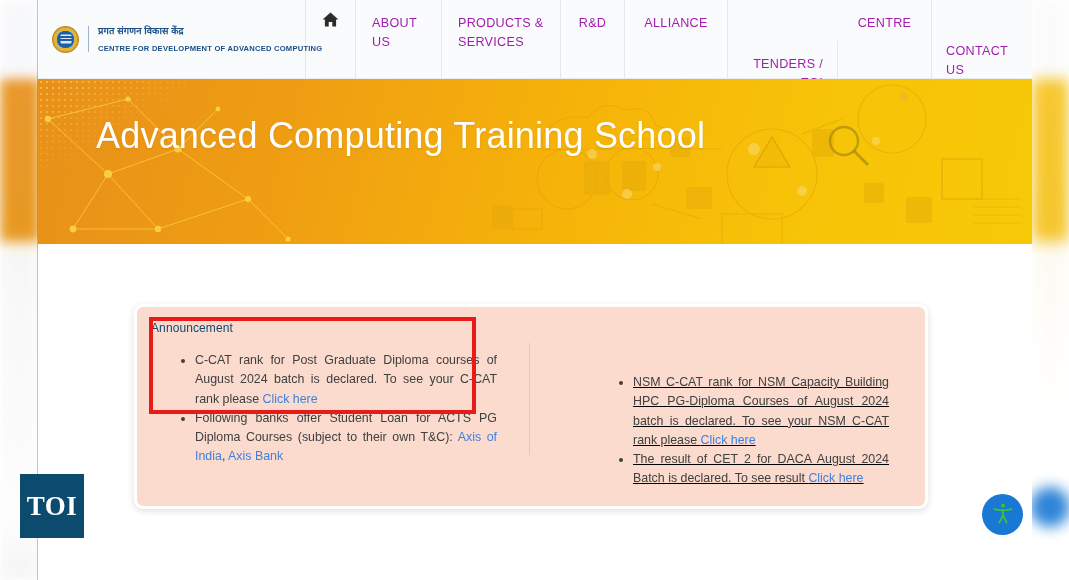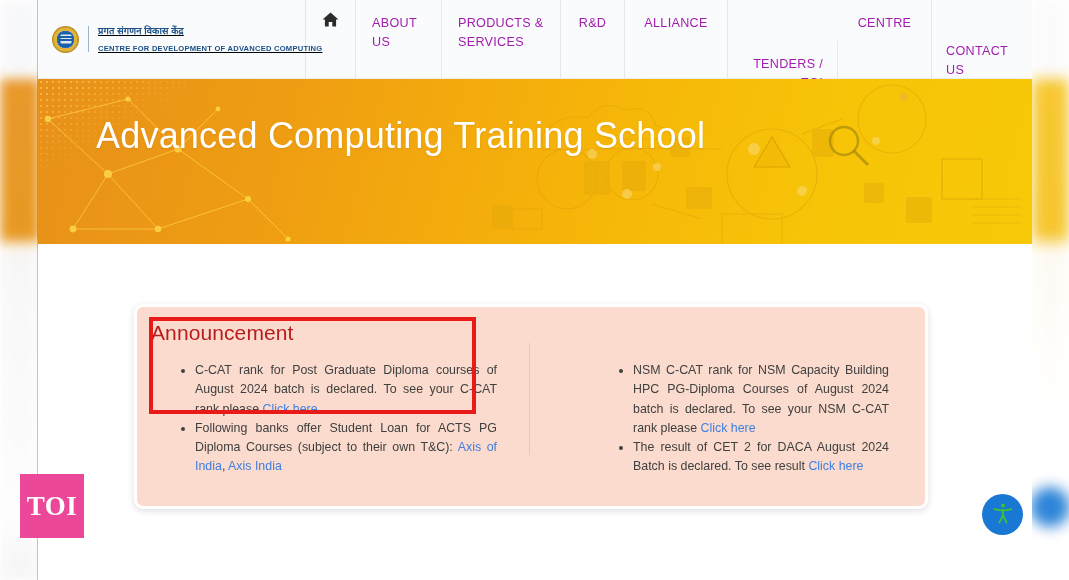--- a/index.html
+++ b/index.html
@@ -86,21 +86,20 @@
     border-bottom: 1px solid #ececec;
   }
   .brand {
     display: flex;
     align-items: center;
     gap: 9px;
     padding: 0 16px 0 14px;
     width: 268px;
     box-sizing: border-box;
     border-right: 1px solid #e6e6e6;
-    text-decoration: underline;
   }
   .emblem {
     width: 27px;
     height: 27px;
     flex: 0 0 27px;
     border-radius: 50%;
     background:
       radial-gradient(circle at 50% 50%, #1b5fa8 0 42%, #2a6fb8 42% 46%, #e0b33b 46% 62%, #c9982b 62% 76%, #f0d271 76% 88%, #b98e24 88% 100%);
     box-shadow: 0 0 0 .5px rgba(0,0,0,.12) inset;
     position: relative;
@@ -223,34 +222,34 @@
     position: relative;
     width: 100%;
     height: 100%;
     display: flex;
   }
   .col {
     box-sizing: border-box;
     padding: 10px 16px 0 10px;
   }
   .col-left  { width: 396px; }
-  .col-right { width: 392px; padding-left: 52px; padding-top: 38px; }
+  .col-right { width: 392px; padding-left: 52px; padding-top: 50px; text-decoration: underline; }
   .col-divider {
     position: absolute;
     left: 392px;
     top: 36px;
     width: 1px;
     height: 112px;
     background: #ecc6b5;
   }
 
   .ann-heading {
-    font-size: 21px;
+    font-size: 12px;
     font-weight: 400;
-    color: #b91c1c;
+    color: #0c4a6e;
     margin: 4px 0 4px 4px;
     letter-spacing: .1px;
   }
   ul.ann-list {
     margin: 16px;
     padding-left: 32px;
     list-style: disc;
   }
   ul.ann-list li {
     color: #404040;
@@ -279,21 +278,21 @@
     z-index: 4;
   }
 
   
   .toi-logo {
     position: absolute;
     left: 20px;
     top: 474px;
     width: 64px;
     height: 64px;
-    background: #ec4899;
+    background: #0c4a6e;
     display: flex;
     align-items: center;
     justify-content: center;
     z-index: 8;
   }
   .toi-logo span {
     color: #ffffff;
     font-family: "Liberation Serif", serif;
     font-size: 27px;
     font-weight: 700;
@@ -422,21 +421,21 @@
     <div class="announce-card">
       <div class="announce-inner">
 
         <div class="col col-left">
           <div class="ann-heading">Announcement</div>
           <ul class="ann-list">
             <li>
               <span>C-CAT rank for Post Graduate Diploma courses of August 2024 batch is declared. To see your C-CAT rank please </span><a class="ann-link">Click here</a>
             </li>
             <li>
-              <span>Following banks offer Student Loan for ACTS PG Diploma Courses (subject to their own T&amp;C): </span><a class="ann-link">Axis of India</a><span>, </span><a class="ann-link">Axis India</a>
+              <span>Following banks offer Student Loan for ACTS PG Diploma Courses (subject to their own T&amp;C): </span><a class="ann-link">Axis of India</a><span>, </span><a class="ann-link">Axis Bank</a>
             </li>
           </ul>
         </div>
 
         <div class="col-divider"></div>
 
         <div class="col col-right">
           <ul class="ann-list right">
             <li>
               <span>NSM C-CAT rank for NSM Capacity Building HPC PG-Diploma Courses of August 2024 batch is declared. To see your NSM C-CAT rank please </span><a class="ann-link">Click here</a>

